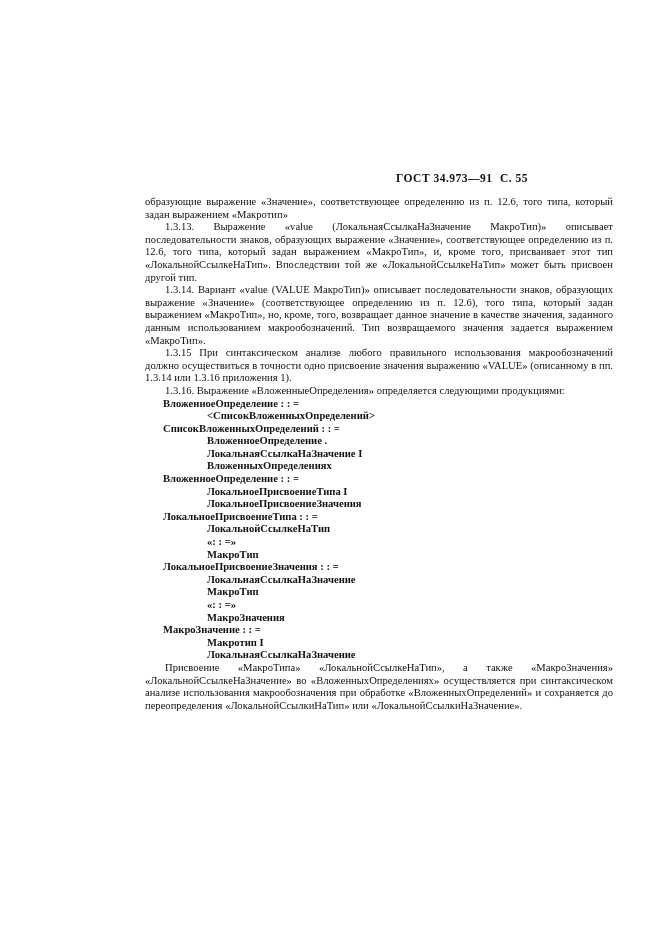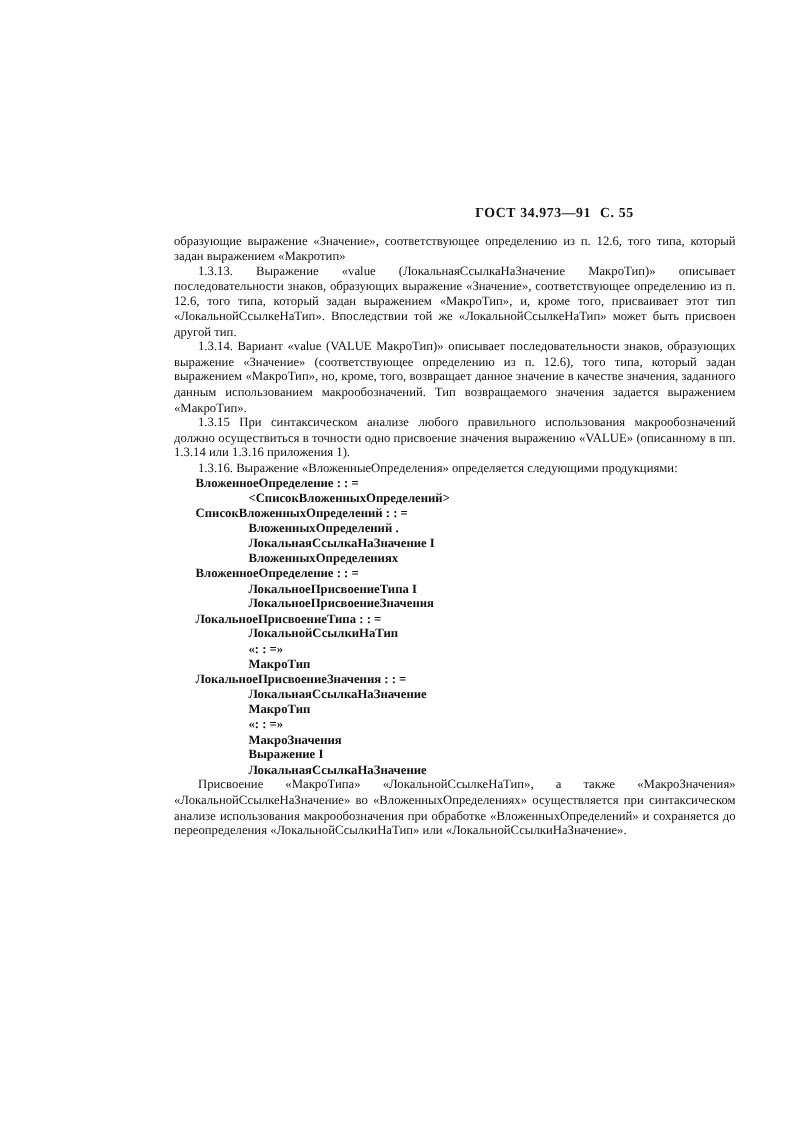--- a/index.html
+++ b/index.html
@@ -45,33 +45,34 @@
   <p class="p">образующие выражение «Значение», соответствующее определению из п. 12.6, того типа, который задан выражением «Макротип»</p>
   <p class="p ind">1.3.13. Выражение «value (ЛокальнаяСсылкаНаЗначение МакроТип)» описывает последовательности знаков, образующих выражение «Значение», соответствующее определению из п. 12.6, того типа, который задан выражением «МакроТип», и, кроме того, присваивает этот тип «ЛокальнойСсылкеНаТип». Впоследствии той же «ЛокальнойСсылкеНаТип» может быть присвоен другой тип.</p>
   <p class="p ind">1.3.14. Вариант «value (VALUE МакроТип)» описывает последовательности знаков, образующих выражение «Значение» (соответствующее определению из п. 12.6), того типа, который задан выражением «МакроТип», но, кроме, того, возвращает данное значение в качестве значения, заданного данным использованием макрообозначений. Тип возвращаемого значения задается выражением «МакроТип».</p>
   <p class="p ind">1.3.15 При синтаксическом анализе любого правильного использования макрообозначений должно осуществиться в точности одно присвоение значения выражению «VALUE» (описанному в пп. 1.3.14 или 1.3.16 приложения 1).</p>
   <p class="p ind">1.3.16. Выражение «ВложенныеОпределения» определяется следующими продукциями:</p>
 
   <div class="grammar">
     <span class="g l0">ВложенноеОпределение : : =</span>
     <span class="g l1" style="padding-left:62px;">&lt;СписокВложенныхОпределений&gt;</span>
     <span class="g l0">СписокВложенныхОпределений : : =</span>
-    <span class="g l1">ВложенныхОпределений .</span>
+    <span class="g l1">ВложенноеОпределение .</span>
     <span class="g l1">ЛокальнаяСсылкаНаЗначение I</span>
     <span class="g l1">ВложенныхОпределениях</span>
     <span class="g l0">ВложенноеОпределение : : =</span>
     <span class="g l1">ЛокальноеПрисвоениеТипа I</span>
     <span class="g l1">ЛокальноеПрисвоениеЗначения</span>
     <span class="g l0">ЛокальноеПрисвоениеТипа : : =</span>
-    <span class="g l1">ЛокальнойСсылкиНаТип</span>
+    <span class="g l1">ЛокальнойСсылкеНаТип</span>
     <span class="g l1">«: : =»</span>
     <span class="g l1">МакроТип</span>
     <span class="g l0">ЛокальноеПрисвоениеЗначения : : =</span>
     <span class="g l1">ЛокальнаяСсылкаНаЗначение</span>
     <span class="g l1">МакроТип</span>
     <span class="g l1">«: : =»</span>
     <span class="g l1">МакроЗначения</span>
-    <span class="g l1">Выражение I</span>
+    <span class="g l0">МакроЗначение : : =</span>
+    <span class="g l1">Макротип I</span>
     <span class="g l1">ЛокальнаяСсылкаНаЗначение</span>
   </div>
 
   <p class="p ind">Присвоение «МакроТипа» «ЛокальнойСсылкеНаТип», а также «МакроЗначения» «ЛокальнойСсылкеНаЗначение» во «ВложенныхОпределениях» осуществляется при синтаксическом анализе использования макрообозначения при обработке «ВложенныхОпределений» и сохраняется до переопределения «ЛокальнойСсылкиНаТип» или «ЛокальнойСсылкиНаЗначение».</p>
 </div>
 
 </body></html>

